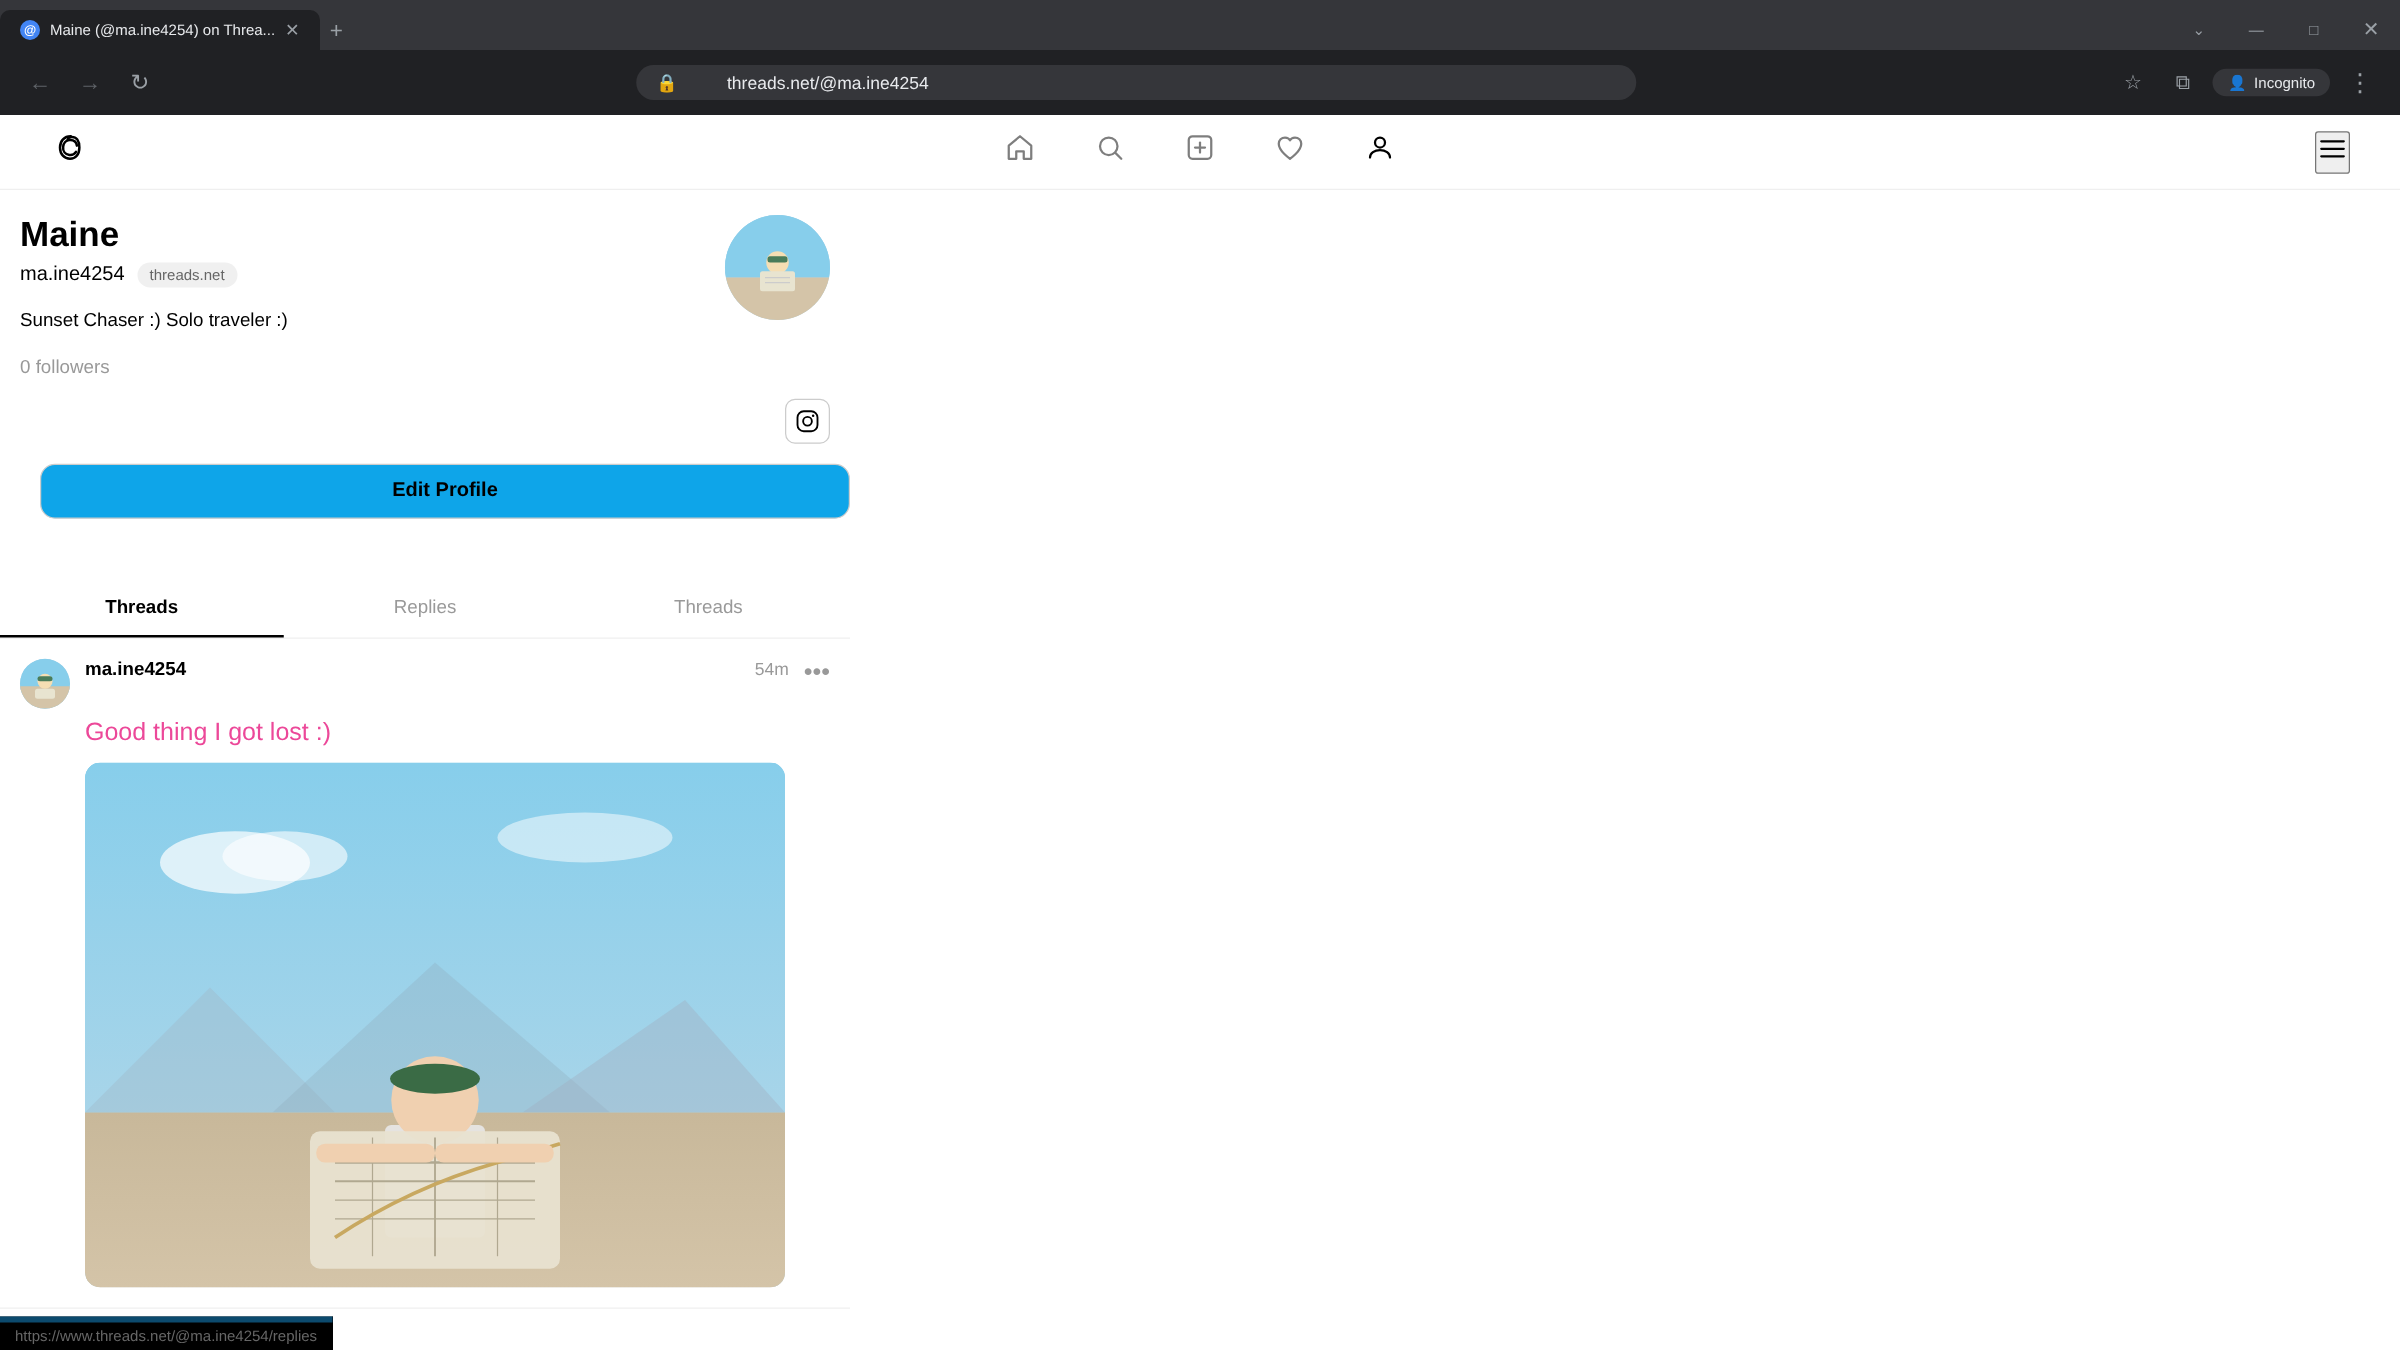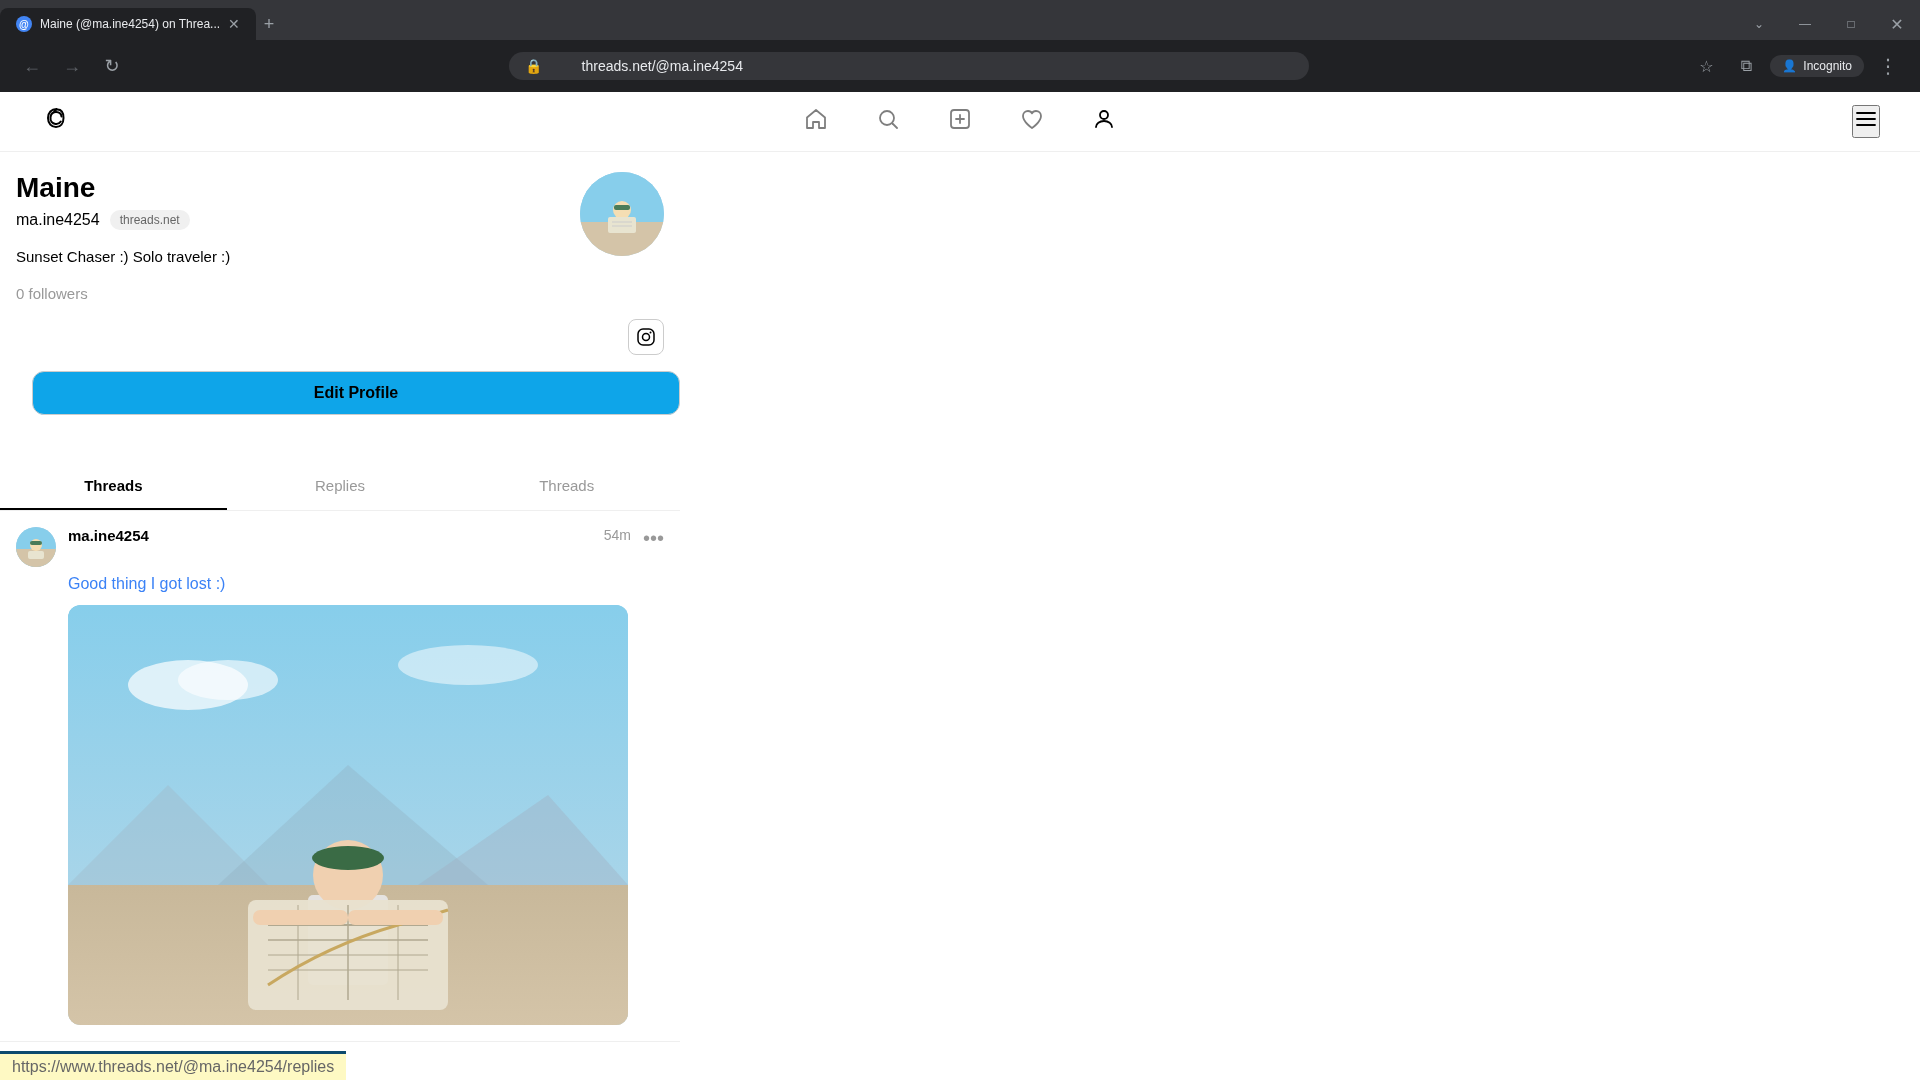--- a/index.html
+++ b/index.html
@@ -58,26 +58,26 @@
     .tab-item.active { color: #000; border-bottom: 2px solid #000; font-weight: 600; }
 
     
     .post-container { padding: 16px; border-bottom: 1px solid #efefef; }
     .post-header { display: flex; align-items: flex-start; gap: 12px; margin-bottom: 8px; }
     .post-avatar { width: 40px; height: 40px; border-radius: 50%; background: linear-gradient(135deg, #87ceeb 0%, #b0d4e8 50%, #d4e8f0 100%); flex-shrink: 0; overflow: hidden; display: flex; align-items: center; justify-content: center; }
     .post-meta { flex: 1; }
     .post-username { font-size: 15px; font-weight: 600; color: #000; }
     .post-time { font-size: 14px; color: #999; }
     .post-more { font-size: 20px; color: #999; cursor: pointer; }
-    .post-text { font-size: 16px; color: #3b82f6; margin-left: 52px; margin-bottom: 12px; }
+    .post-text { font-size: 20px; color: #ec4899; margin-left: 52px; margin-bottom: 12px; }
     .post-image { margin-left: 52px; border-radius: 12px; overflow: hidden; }
     .post-image-placeholder { width: 560px; height: 420px; background: linear-gradient(180deg, #87ceeb 0%, #b8d8e8 40%, #c8b89a 70%, #d4c4a8 100%); border-radius: 12px; display: flex; align-items: center; justify-content: center; position: relative; overflow: hidden; }
 
     
-    .status-bar { position: fixed; bottom: 0; left: 0; background: #fef9c3; border-top: 3px solid #0c4a6e; padding: 4px 12px; font-size: 16px; color: #666; }
+    .status-bar { position: fixed; bottom: 0; left: 0; background: #000000; border-top: 5px solid #0c4a6e; padding: 4px 12px; font-size: 12px; color: #666; }
   </style>
 </head>
 <body>
 
 <div>
 
   <div class="tab-bar">
     <div class="tab">
       <div class="tab-favicon">@</div>
       <span class="tab-title">Maine (@ma.ine4254) on Threa...</span>

